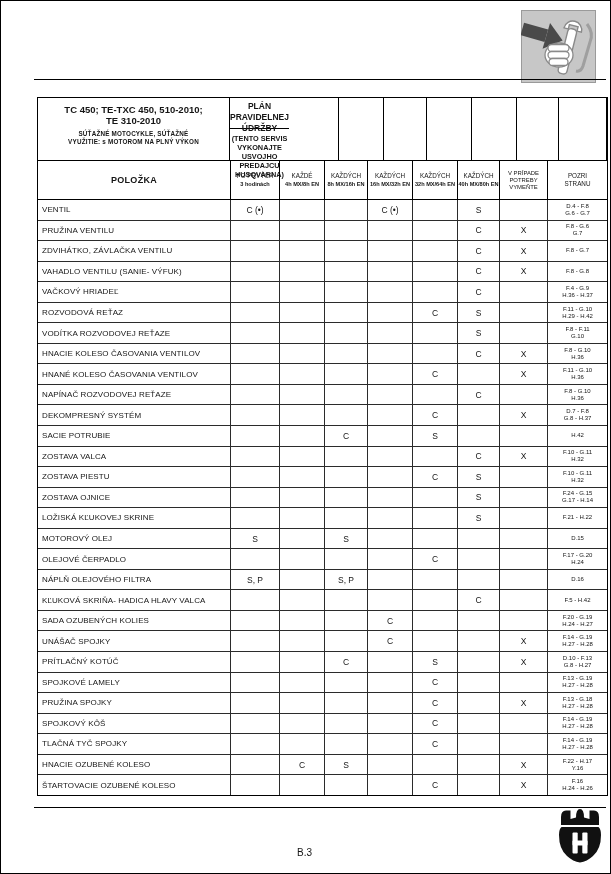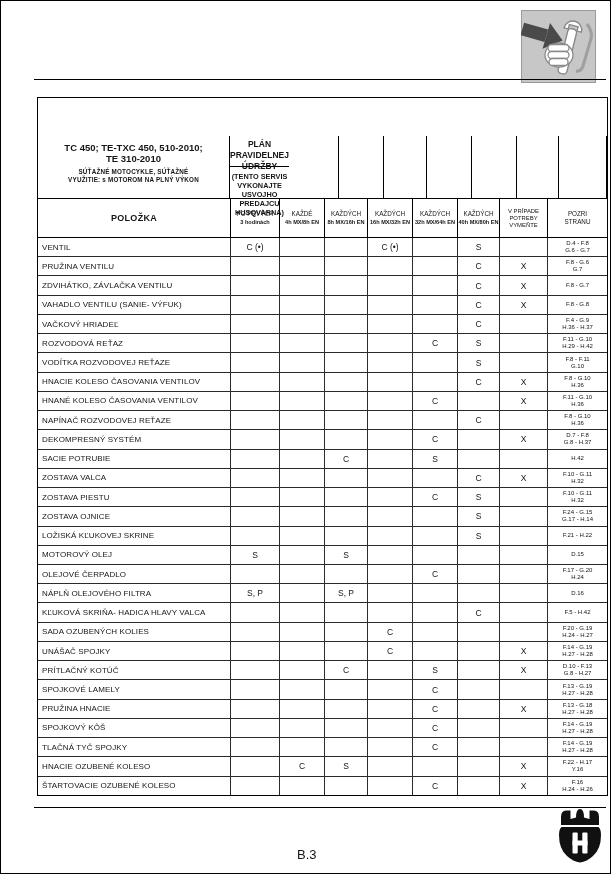--- a/index.html
+++ b/index.html
@@ -8,21 +8,21 @@
   .page{position:absolute;inset:0;border:1px solid #000;}
   .title{position:absolute;top:30px;left:0;width:100%;text-align:center;
          font-size:12.5px;font-weight:bold;letter-spacing:.5px;}
   .maint-icon{position:absolute;left:520px;top:9px;}
   .rule{position:absolute;left:33px;width:572px;height:0;border-top:1.5px solid #000;}
   .rule-top{top:78px;}
   .rule-bottom{top:806px;}
 
   .mtable{position:absolute;left:36px;top:96px;width:571px;height:699px;
           box-sizing:border-box;border:1px solid #000;display:flex;flex-direction:column;}
-  .thead-top{height:62px;flex:none;display:flex;margin-top:38px;}
+  .thead-top{height:62px;flex:none;display:flex;}
   .model-cell{width:192px;flex:none;box-sizing:border-box;border-right:1px solid #000;
               text-align:center;padding-top:6px;}
   .model-main{font-size:9.5px;font-weight:bold;line-height:11px;}
   .model-sub{font-size:6.3px;font-weight:bold;line-height:8px;margin-top:4px;letter-spacing:.2px;}
   .plan-area{flex:1;display:flex;flex-direction:row;}
   .plan-title{height:31px;box-sizing:border-box;border-bottom:1px solid #000;
               text-align:center;padding-top:3px;}
   .plan-l1{font-size:8.5px;font-weight:bold;line-height:11px;}
   .plan-l2{font-size:7.3px;font-weight:bold;line-height:9px;}
   .plan-empty{flex:1;display:flex;}
@@ -46,21 +46,21 @@
   .dc{box-sizing:border-box;border-left:1px solid #2b2b2b;display:flex;align-items:center;
       justify-content:center;font-size:8.5px;}
   .c-page{flex:1;box-sizing:border-box;border-left:1px solid #2b2b2b;display:flex;
           flex-direction:column;align-items:center;justify-content:center;
           font-size:6px;line-height:7px;text-align:center;}
   .w1{width:49px;flex:none;} .w2{width:45px;flex:none;} .w3{width:43px;flex:none;}
   .w4{width:45px;flex:none;} .w5{width:45px;flex:none;} .w6{width:42px;flex:none;}
   .w7{width:48px;flex:none;} .w8{flex:1;}
 
   .footer-left{position:absolute;left:38px;top:846px;font-size:8.5px;margin-top:48px;}
-  .footer-center{position:absolute;left:296px;top:846px;font-size:13px;}
+  .footer-center{position:absolute;left:296px;top:846px;font-size:10px;}
   .logo{position:absolute;left:556px;top:806px;}
 </style>
 </head>
 <body>
 
 <div class="page">
 
 
   <svg class="maint-icon" width="75" height="73" viewBox="0 0 75 73">
     <rect x="0.5" y="0.5" width="74" height="72" fill="#c7c7c7" stroke="#9a9a9a"></rect>
@@ -472,21 +472,21 @@
           <div class="dc w4"></div>
           <div class="dc w5">C</div>
           <div class="dc w6"></div>
           <div class="dc w7"></div>
           <div class="c-page">
             <div>F.13 - G.19</div>
             <div>H.27 - H.28</div>
           </div>
         </div>
         <div class="trow">
-          <div class="c-item">PRUŽINA HNACIE</div>
+          <div class="c-item">PRUŽINA SPOJKY</div>
           <div class="dc w1"></div>
           <div class="dc w2"></div>
           <div class="dc w3"></div>
           <div class="dc w4"></div>
           <div class="dc w5">C</div>
           <div class="dc w6"></div>
           <div class="dc w7">X</div>
           <div class="c-page">
             <div>F.13 - G.18</div>
             <div>H.27 - H.28</div>

